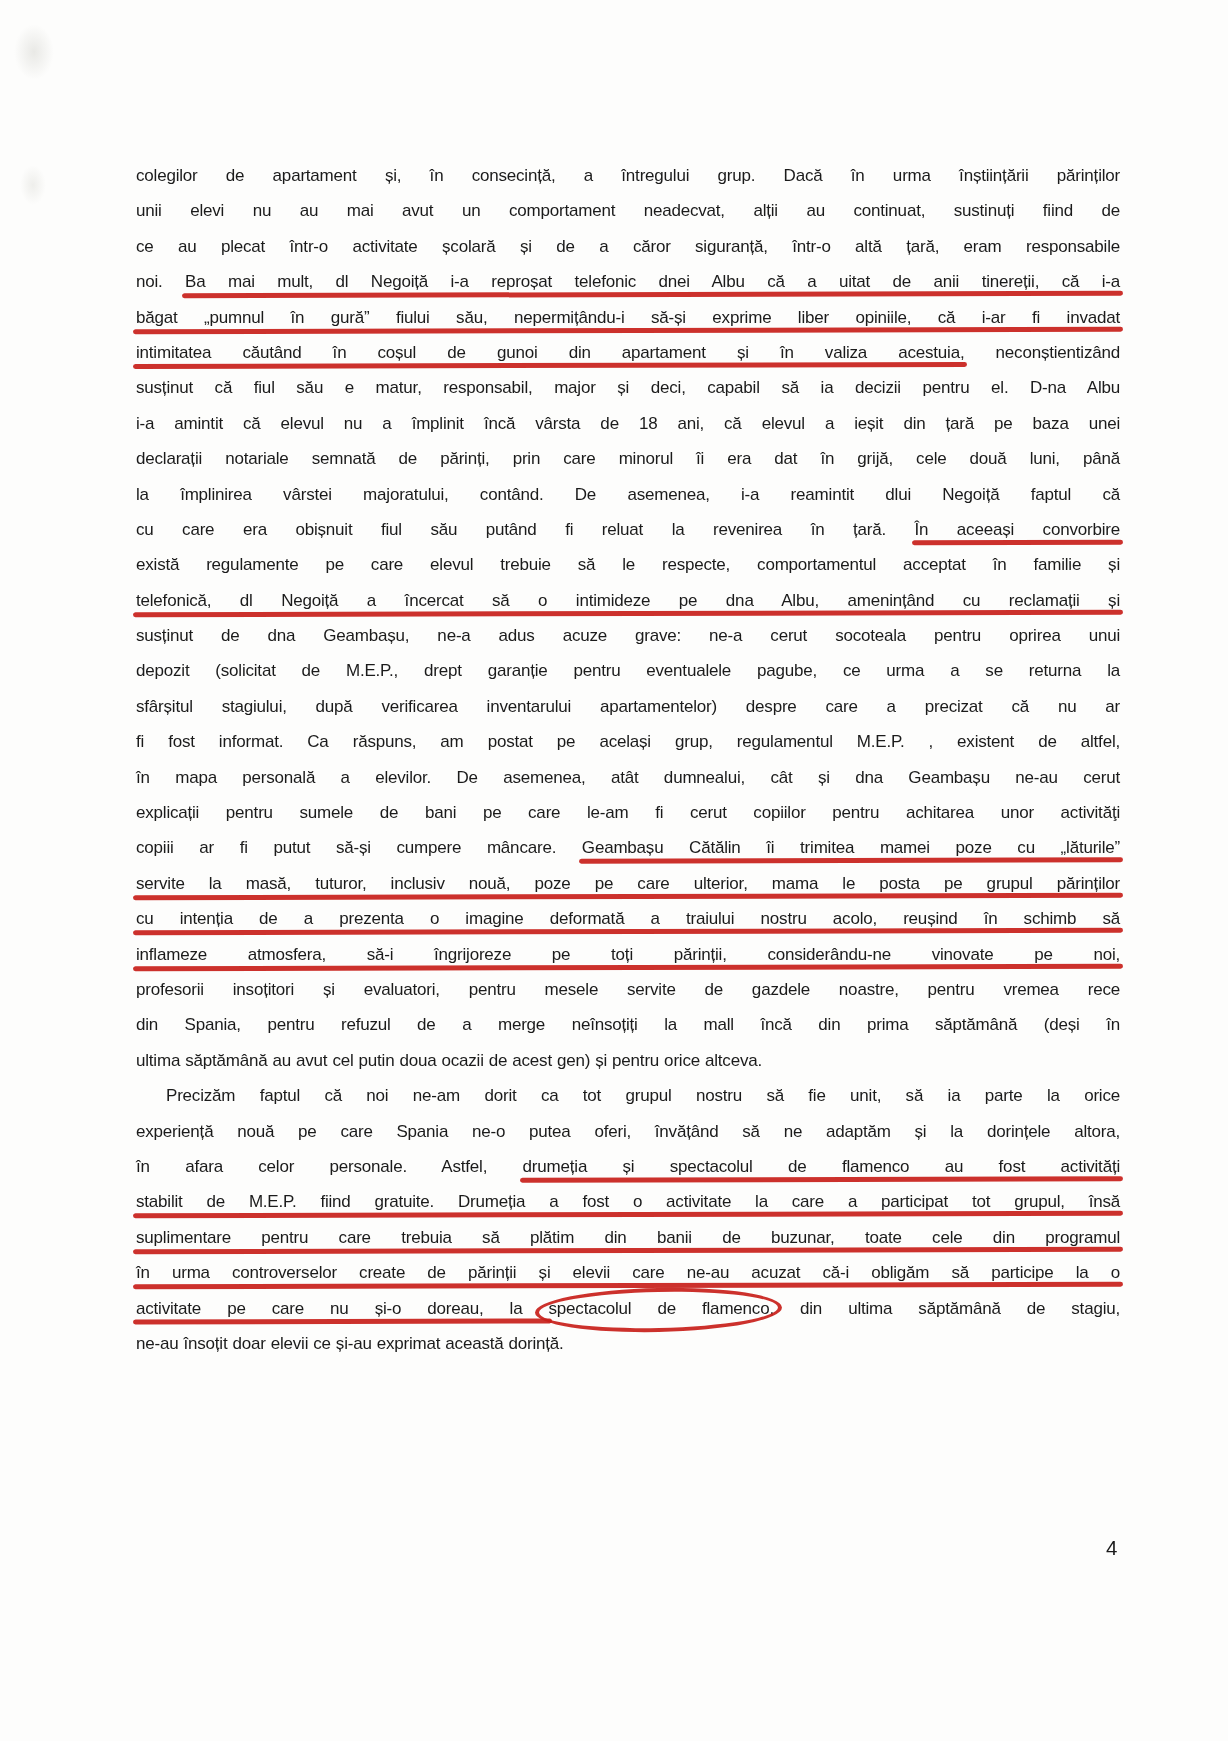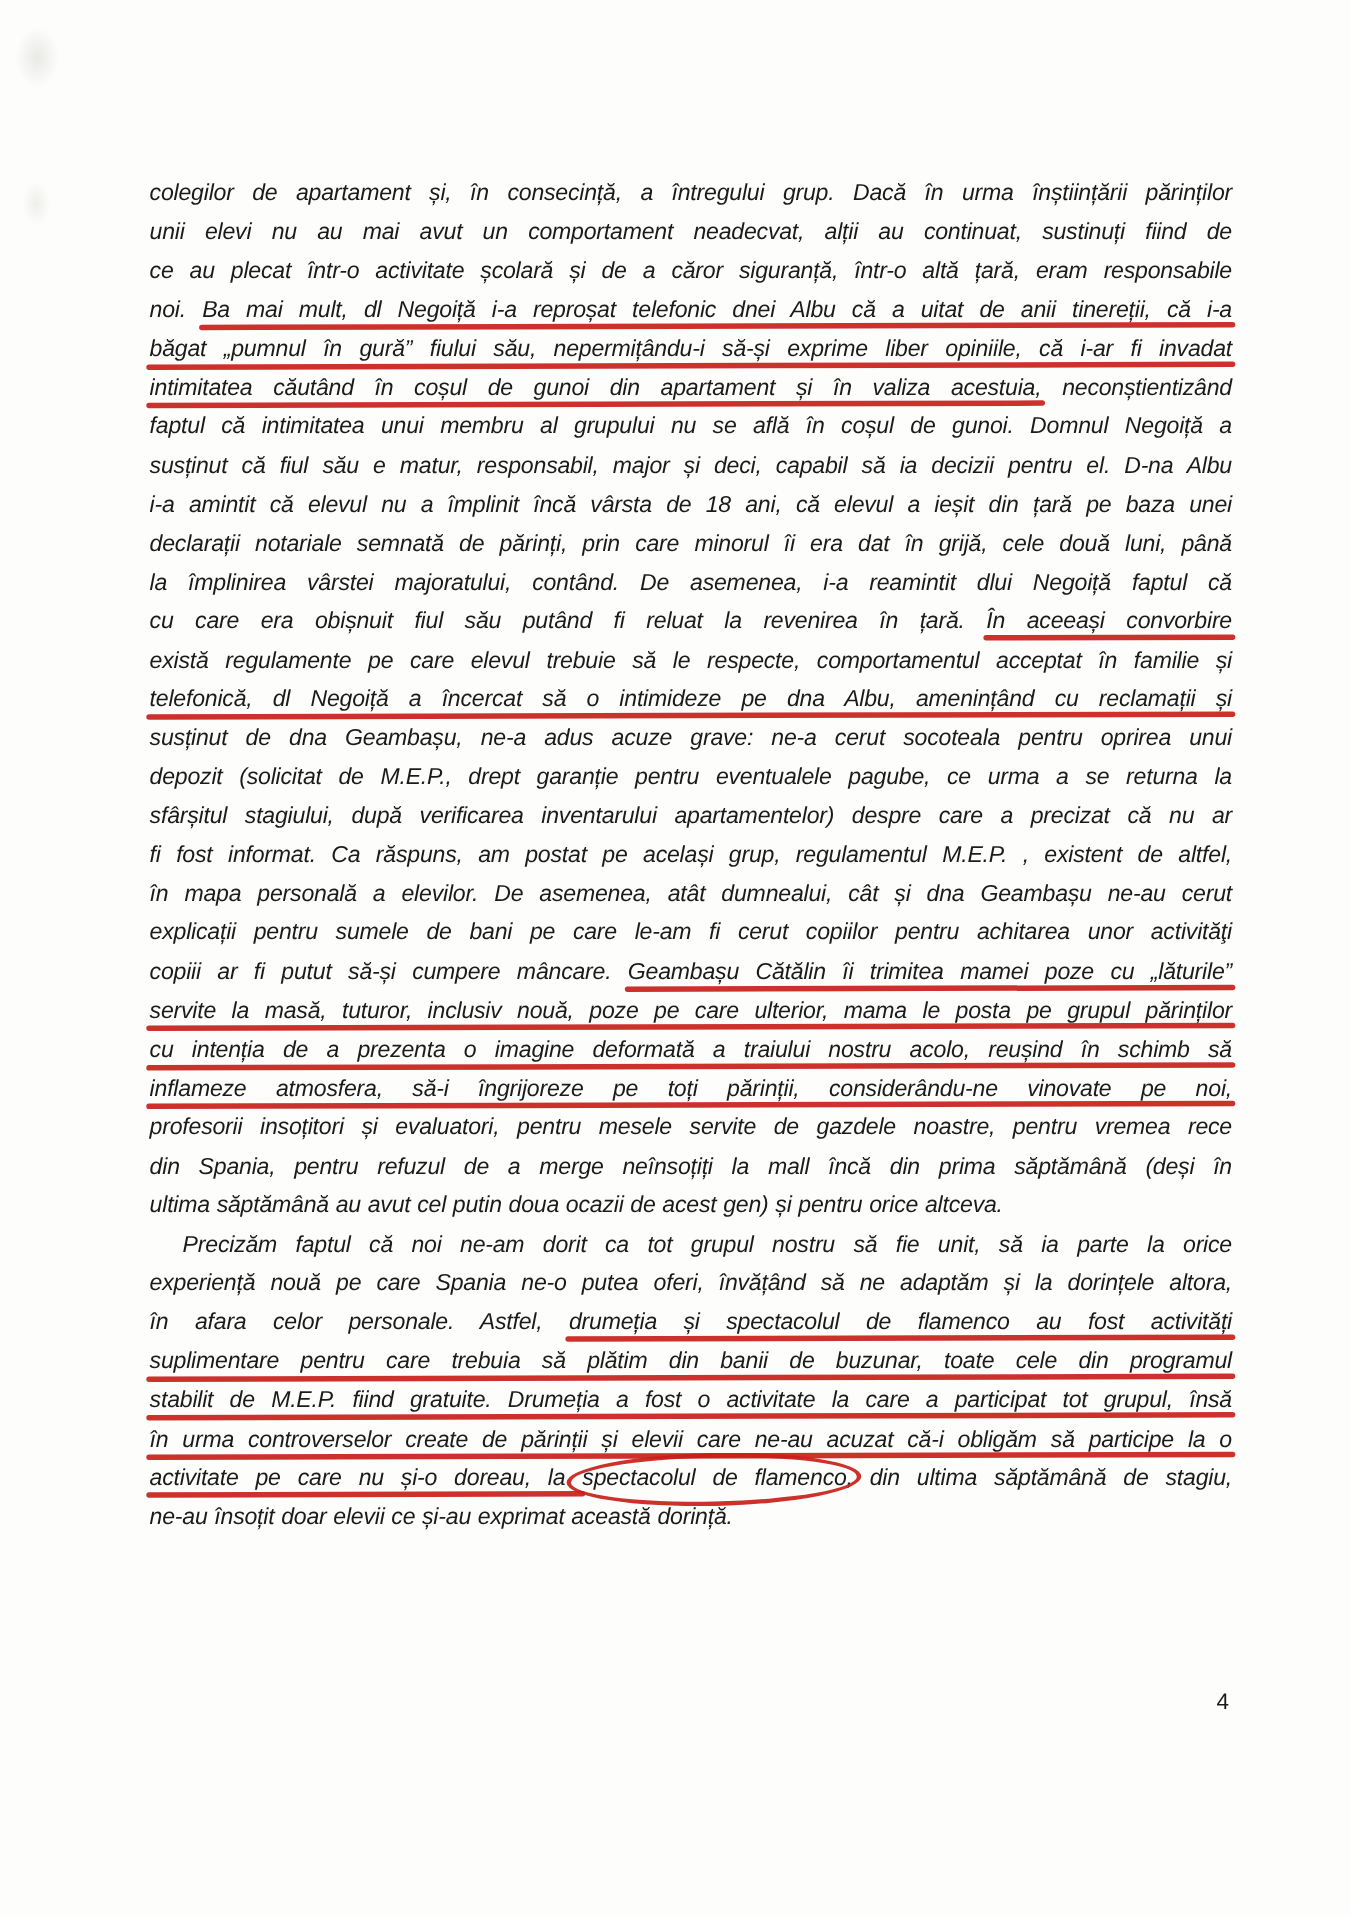--- a/index.html
+++ b/index.html
@@ -32,24 +32,23 @@
     width: 26px;
     height: 40px;
     background: radial-gradient(ellipse at center, rgba(200,200,192,0.28) 0%, rgba(200,200,192,0.0) 70%);
     pointer-events: none;
   }
   .text-block {
     position: absolute;
     left: 136px;
     top: 158px;
     width: 984px;
-    font-size: 21px;
+    font-size: 17px;
     letter-spacing: -0.2px;
     word-spacing: 0.5px;
-    font-style: italic;
   }
   .paragraph { margin: 0; }
   .paragraph + .paragraph { }
   .line {
     height: 35.4px;
     line-height: 35.4px;
     white-space: normal;
     overflow: visible;
   }
   .line.just {
@@ -111,21 +110,20 @@
   <div class="scan-smudge"></div>
   <div class="scan-smudge2"></div>
   <div class="text-block">
       <div class="paragraph">
         <div class="line just"><span>colegilor de apartament și, în consecință, a întregului grup. Dacă în urma înștiințării părinților</span></div>
         <div class="line just"><span>unii elevi nu au mai avut un comportament neadecvat, alții au continuat, sustinuți fiind de</span></div>
         <div class="line just"><span>ce au plecat într-o activitate școlară și de a căror siguranță, într-o altă țară, eram responsabile</span></div>
         <div class="line just"><span>noi. </span><span class="u">Ba mai mult, dl Negoiță i-a reproșat telefonic dnei Albu că a uitat de anii tinereții, că i-a</span></div>
         <div class="line just"><span class="u">băgat „pumnul în gură” fiului său, nepermițându-i să-și exprime liber opiniile, că i-ar fi invadat</span></div>
         <div class="line just"><span class="u">intimitatea căutând în coșul de gunoi din apartament și în valiza acestuia,</span><span> neconștientizând</span></div>
-        <div class="line just"><span>faptul că intimitatea unui membru al grupului nu se află în coșul de gunoi. Domnul Negoiță a</span></div>
         <div class="line just"><span>susținut că fiul său e matur, responsabil, major și deci, capabil să ia decizii pentru el. D-na Albu</span></div>
         <div class="line just"><span>i-a amintit că elevul nu a împlinit încă vârsta de 18 ani, că elevul a ieșit din țară pe baza unei</span></div>
         <div class="line just"><span>declarații notariale semnată de părinți, prin care minorul îi era dat în grijă, cele două luni, până</span></div>
         <div class="line just"><span>la împlinirea vârstei majoratului, contând. De asemenea, i-a reamintit dlui Negoiță faptul că</span></div>
         <div class="line just"><span>cu care era obișnuit fiul său putând fi reluat la revenirea în țară. </span><span class="u">În aceeași convorbire</span></div>
         <div class="line just"><span>există regulamente pe care elevul trebuie să le respecte, comportamentul acceptat în familie și</span></div>
         <div class="line just"><span class="u">telefonică, dl Negoiță a încercat să o intimideze pe dna Albu, amenințând cu reclamații și</span></div>
         <div class="line just"><span>susținut de dna Geambașu, ne-a adus acuze grave: ne-a cerut socoteala pentru oprirea unui</span></div>
         <div class="line just"><span>depozit (solicitat de M.E.P., drept garanție pentru eventualele pagube, ce urma a se returna la</span></div>
         <div class="line just"><span>sfârșitul stagiului, după verificarea inventarului apartamentelor) despre care a precizat că nu ar</span></div>
@@ -137,21 +135,21 @@
         <div class="line just"><span class="u">cu intenția de a prezenta o imagine deformată a traiului nostru acolo, reușind în schimb să</span></div>
         <div class="line just"><span class="u">inflameze atmosfera, să-i îngrijoreze pe toți părinții, considerându-ne vinovate pe noi,</span></div>
         <div class="line just"><span>profesorii insoțitori și evaluatori, pentru mesele servite de gazdele noastre, pentru vremea rece</span></div>
         <div class="line just"><span>din Spania, pentru refuzul de a merge neînsoțiți la mall încă din prima săptămână (deși în</span></div>
         <div class="line left"><span>ultima săptămână au avut cel putin doua ocazii de acest gen)  și pentru orice altceva.</span></div>
       </div>
       <div class="paragraph">
         <div class="line just indent"><span>Precizăm faptul că noi ne-am dorit ca tot grupul nostru să fie unit, să ia parte la orice</span></div>
         <div class="line just"><span>experiență nouă pe care Spania ne-o putea oferi, învățând să ne adaptăm și la dorințele altora,</span></div>
         <div class="line just"><span>în afara celor personale. Astfel, </span><span class="u">drumeția și spectacolul de flamenco au fost activități</span></div>
+        <div class="line just"><span class="u">stabilit de M.E.P. fiind gratuite. Drumeția a fost o activitate la care a participat tot grupul, însă</span></div>
         <div class="line just"><span class="u">suplimentare pentru care trebuia să plătim din banii de buzunar, toate cele din programul</span></div>
-        <div class="line just"><span class="u">stabilit de M.E.P. fiind gratuite. Drumeția a fost o activitate la care a participat tot grupul, însă</span></div>
         <div class="line just"><span class="u">în urma controverselor create de părinții și elevii care ne-au acuzat că-i obligăm să participe la o</span></div>
         <div class="line just"><span class="u">activitate pe care nu și-o doreau, la </span><span class="circ">spectacolul de flamenco,</span><span> din ultima săptămână de stagiu,</span></div>
         <div class="line left"><span>ne-au însoțit doar elevii ce și-au exprimat această dorință.</span></div>
       </div>
     </div>
   <div class="page-number">4</div>
 </div>
 
 </body></html>

